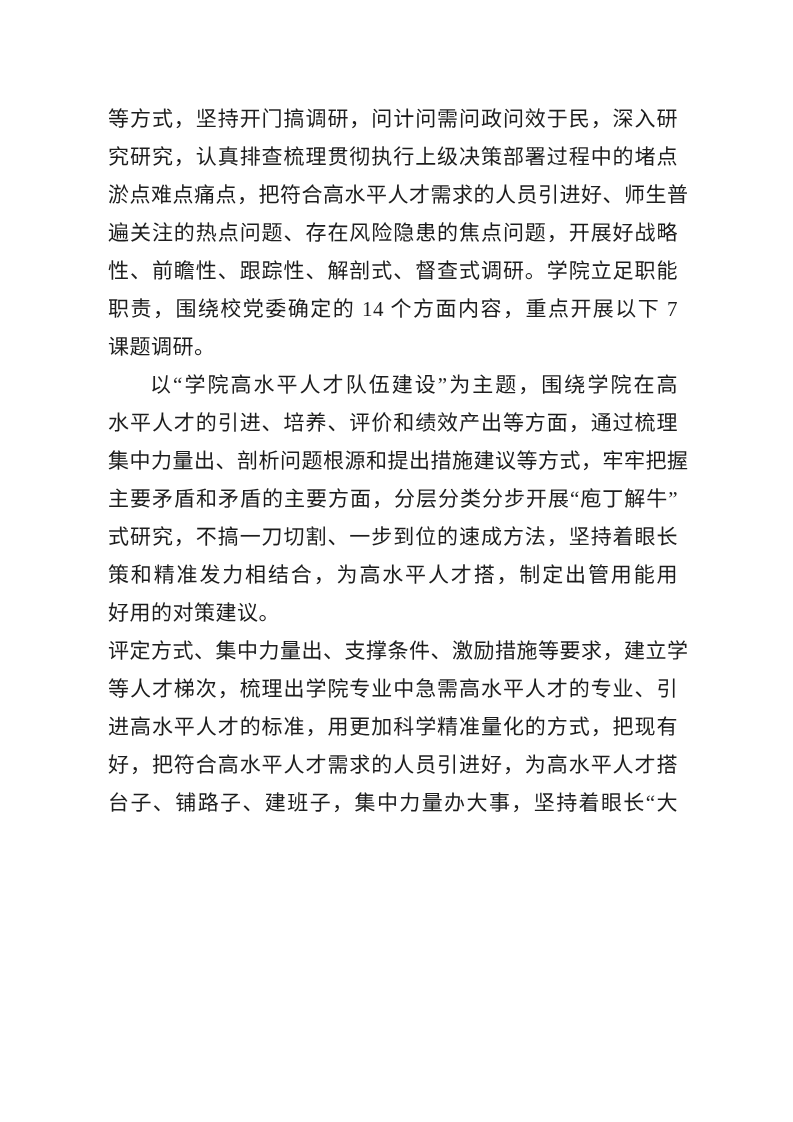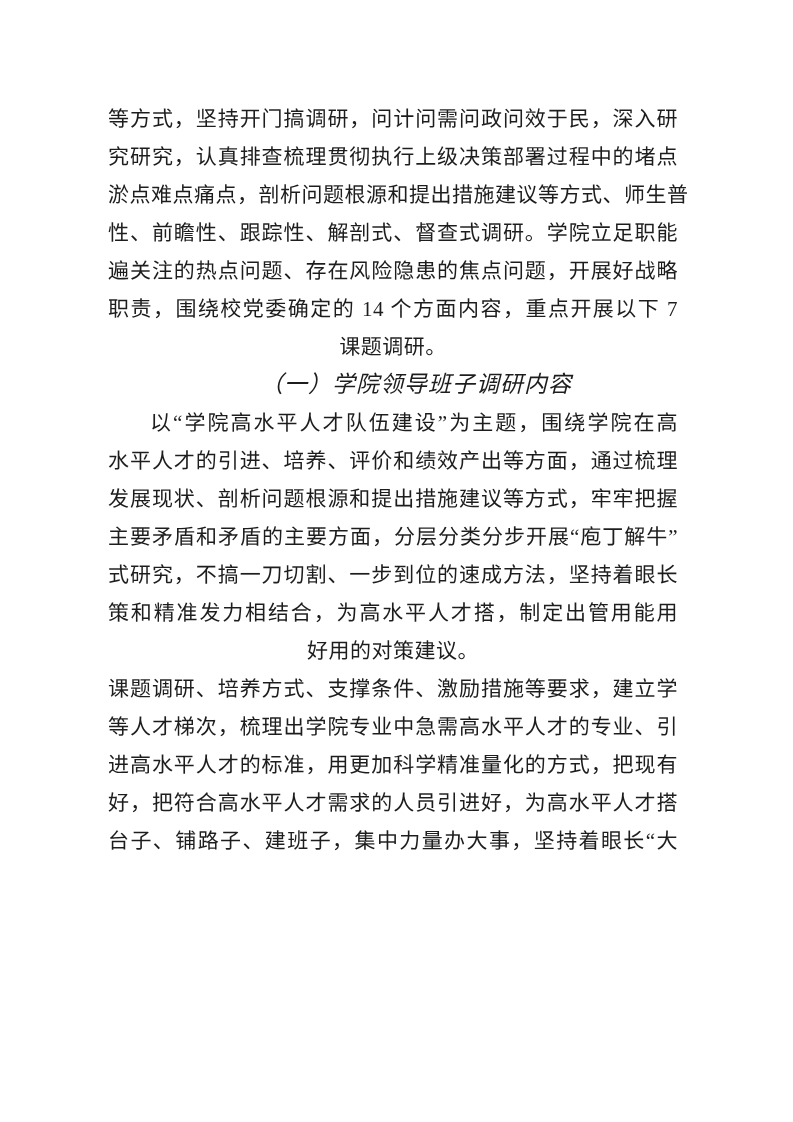--- a/index.html
+++ b/index.html
@@ -26,21 +26,21 @@
   .para {
     margin: 0;
     padding: 0;
   }
   .line {
     height: 38px;
     line-height: 38px;
     font-size: 21px;
     letter-spacing: 0.5px;
     white-space: nowrap;
-    text-align: center;
+    text-align: left;
     font-family: "Liberation Serif", "DejaVu Serif", serif;
   }
   
   .line.fill {
     text-align: justify;
     text-align-last: justify;
     text-justify: inter-character;
   }
   
   .line.indent {
@@ -54,39 +54,36 @@
   }
 </style>
 </head>
 <body>
 
 <div class="page">
   <div class="text-block" style="color: rgb(29, 29, 29);">
       <div class="para body">
         <div class="line fill">等方式，坚持开门搞调研，问计问需问政问效于民，深入研</div>
         <div class="line fill">究研究，认真排查梳理贯彻执行上级决策部署过程中的堵点</div>
-        <div class="line fill">淤点难点痛点，剖析问题根源和提出措施建议等方式、师生普</div>
+        <div class="line fill">淤点难点痛点，把符合高水平人才需求的人员引进好、师生普</div>
+        <div class="line fill">遍关注的热点问题、存在风险隐患的焦点问题，开展好战略</div>
         <div class="line fill">性、前瞻性、跟踪性、解剖式、督查式调研。学院立足职能</div>
-        <div class="line fill">遍关注的热点问题、存在风险隐患的焦点问题，开展好战略</div>
         <div class="line fill">职责，围绕校党委确定的 14 个方面内容，重点开展以下 7</div>
         <div class="line">课题调研。</div>
-      </div>
-      <div class="para heading">
-        <div class="line indent">（一）学院领导班子调研内容</div>
       </div>
       <div class="para body">
         <div class="line fill indent">以“学院高水平人才队伍建设”为主题，围绕学院在高</div>
         <div class="line fill">水平人才的引进、培养、评价和绩效产出等方面，通过梳理</div>
-        <div class="line fill">发展现状、剖析问题根源和提出措施建议等方式，牢牢把握</div>
+        <div class="line fill">集中力量出、剖析问题根源和提出措施建议等方式，牢牢把握</div>
         <div class="line fill">主要矛盾和矛盾的主要方面，分层分类分步开展“庖丁解牛”</div>
         <div class="line fill">式研究，不搞一刀切割、一步到位的速成方法，坚持着眼长</div>
         <div class="line fill">策和精准发力相结合，为高水平人才搭，制定出管用能用</div>
         <div class="line">好用的对策建议。</div>
       </div>
       <div class="para body">
-        <div class="line fill">课题调研、培养方式、支撑条件、激励措施等要求，建立学</div>
+        <div class="line fill">评定方式、集中力量出、支撑条件、激励措施等要求，建立学</div>
         <div class="line fill">等人才梯次，梳理出学院专业中急需高水平人才的专业、引</div>
         <div class="line fill">进高水平人才的标准，用更加科学精准量化的方式，把现有</div>
         <div class="line fill">好，把符合高水平人才需求的人员引进好，为高水平人才搭</div>
         <div class="line fill">台子、铺路子、建班子，集中力量办大事，坚持着眼长“大</div>
       </div>
     </div>
 </div>
 
 </body></html>

